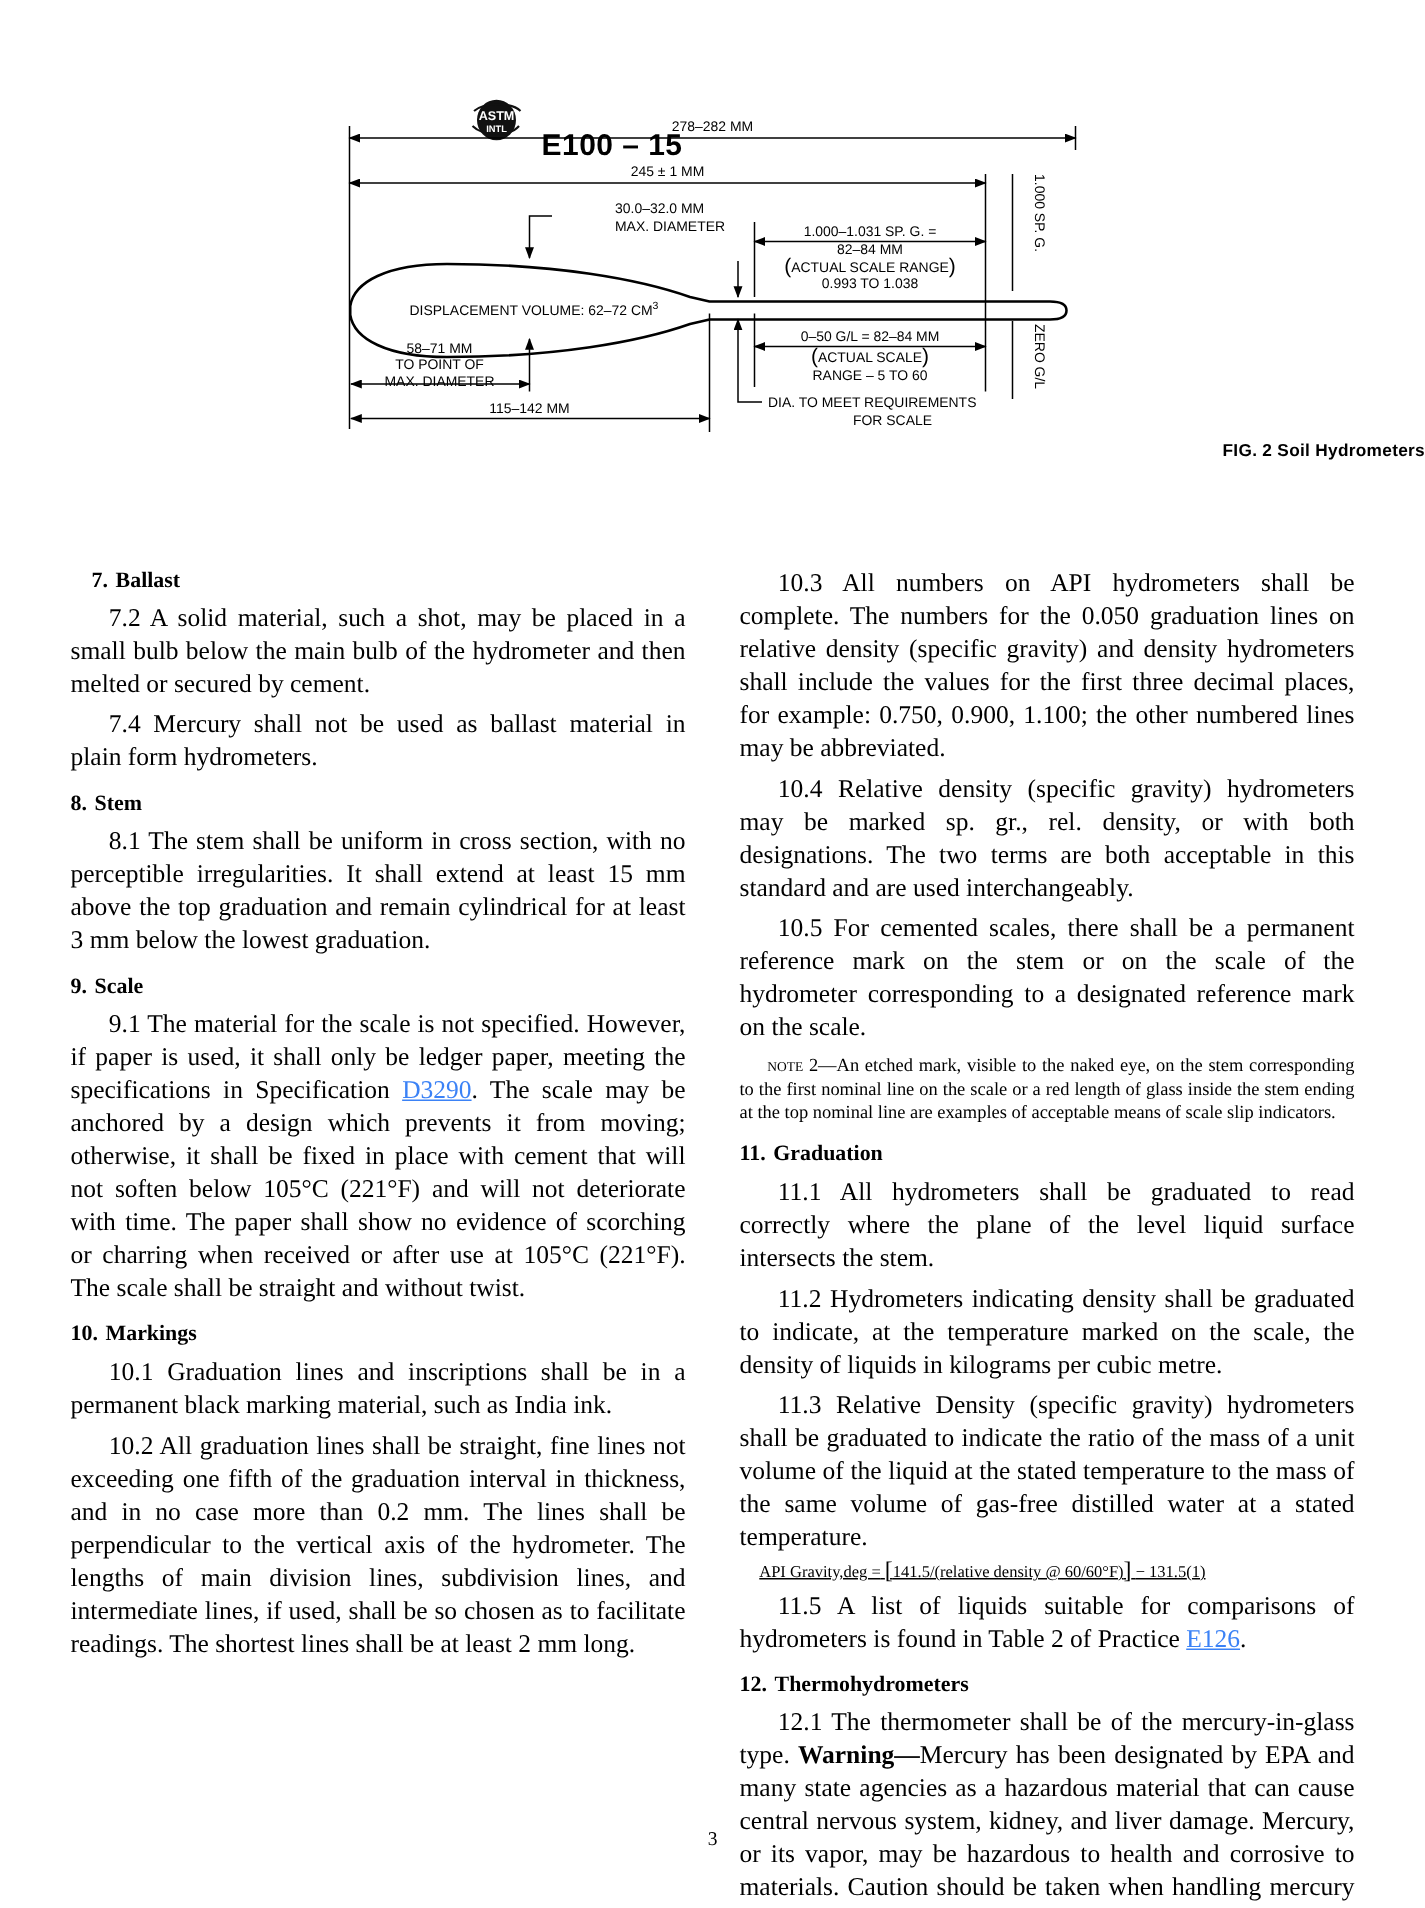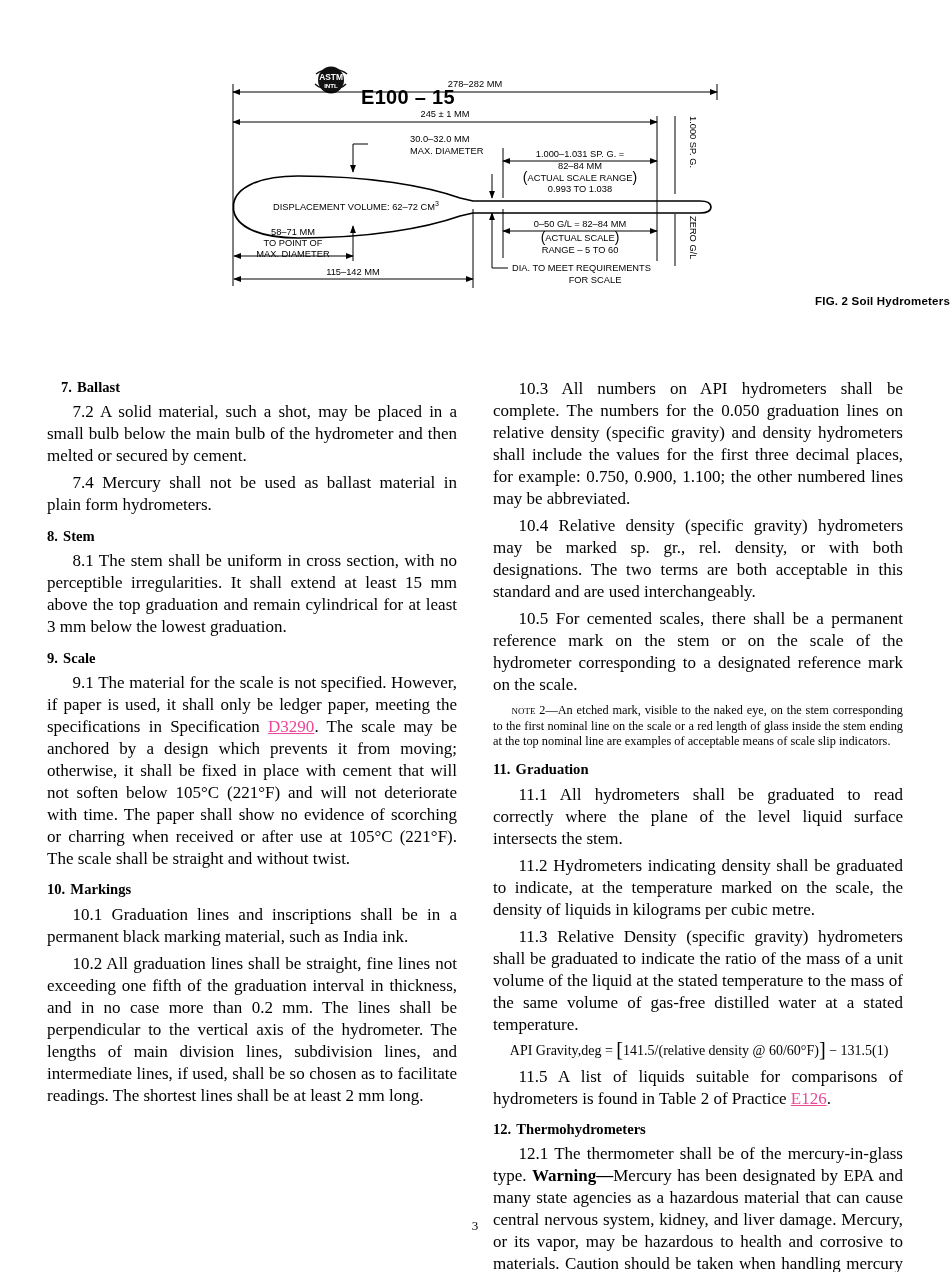--- a/index.html
+++ b/index.html
@@ -103,33 +103,34 @@
     line-height: 1.27;
     text-align: justify;
     text-indent: 1.5em;
   }
   .smallcaps {
     font-variant: small-caps;
     text-transform: lowercase;
   }
   .eqn-line {
     margin: 0.42em 0 0.42em 0;
-    font-size: 14px;
+    font-size: 11px;
     text-indent: 1.2em;
     line-height: 1.3;
     white-space: nowrap;
+    text-decoration: underline;
   }
   .bigbracket {
     font-size: 1.45em;
     line-height: 0;
     position: relative;
     top: 0.09em;
   }
   .link {
-    color: #ec4899;
+    color: #3b82f6;
   }
   b.warning {
     font-weight: bold;
   }
 
   
   .page-number {
     position: absolute;
     top: 1218px;
     left: 0;

